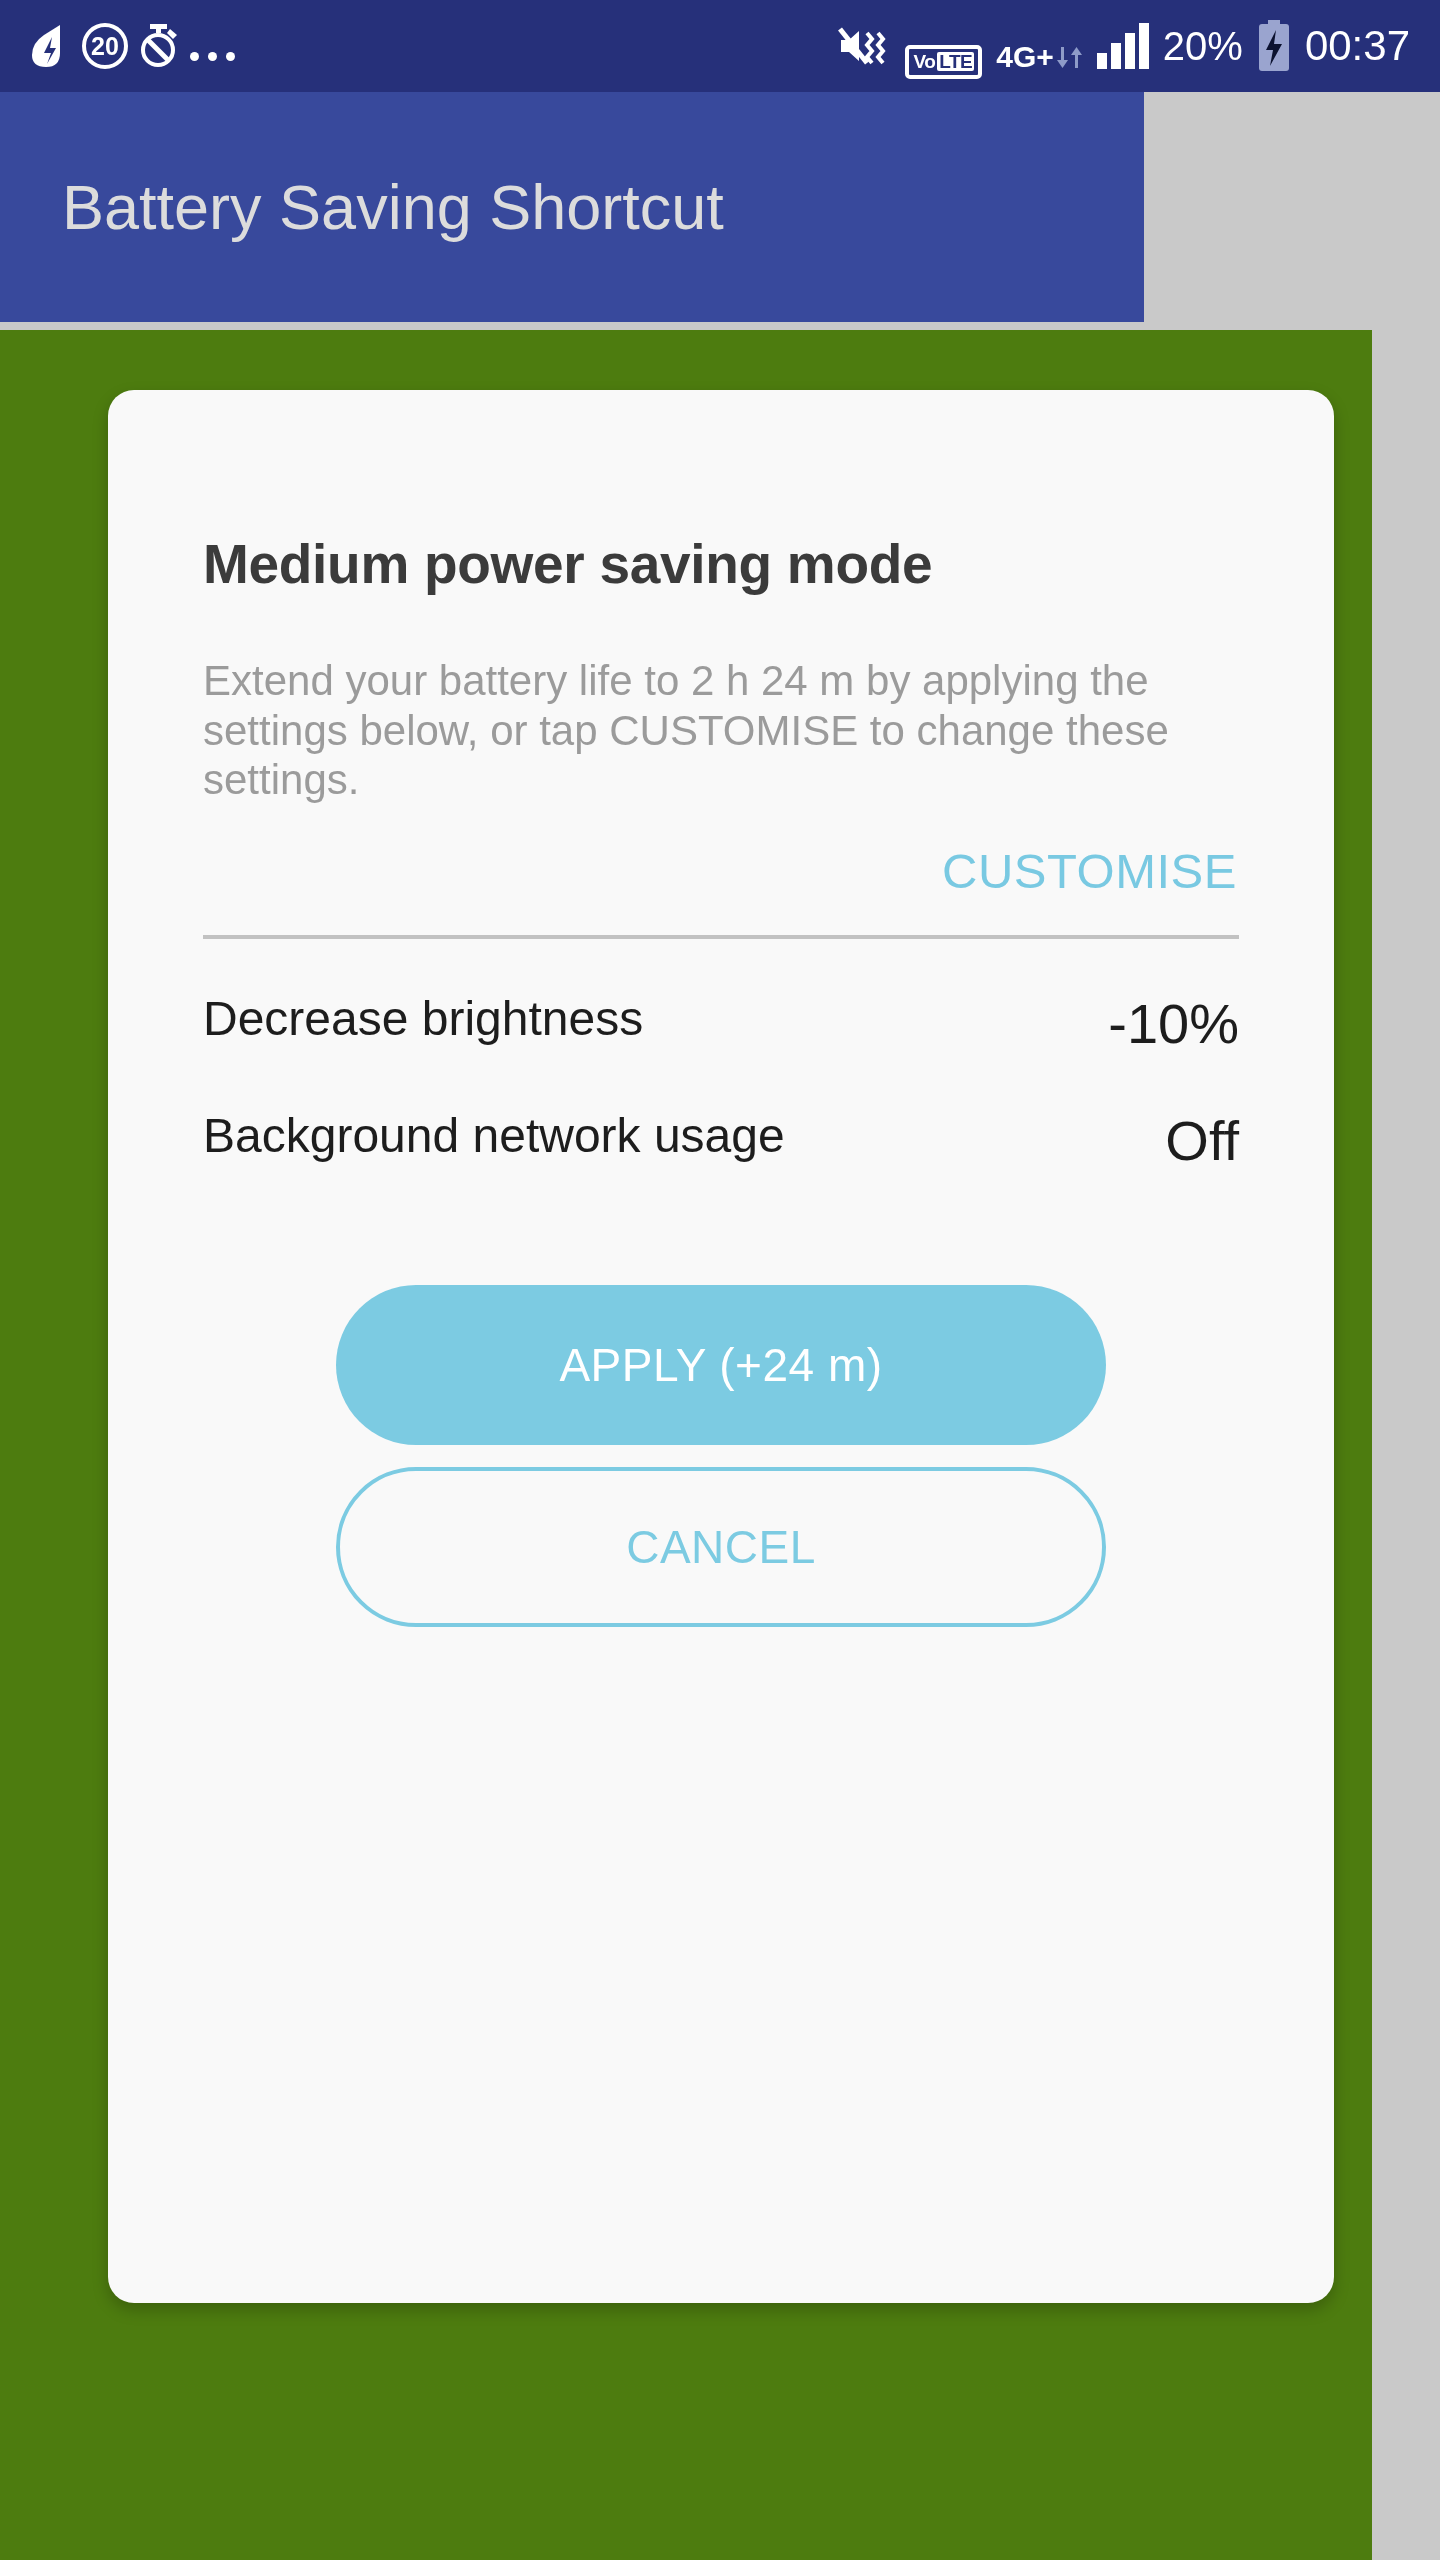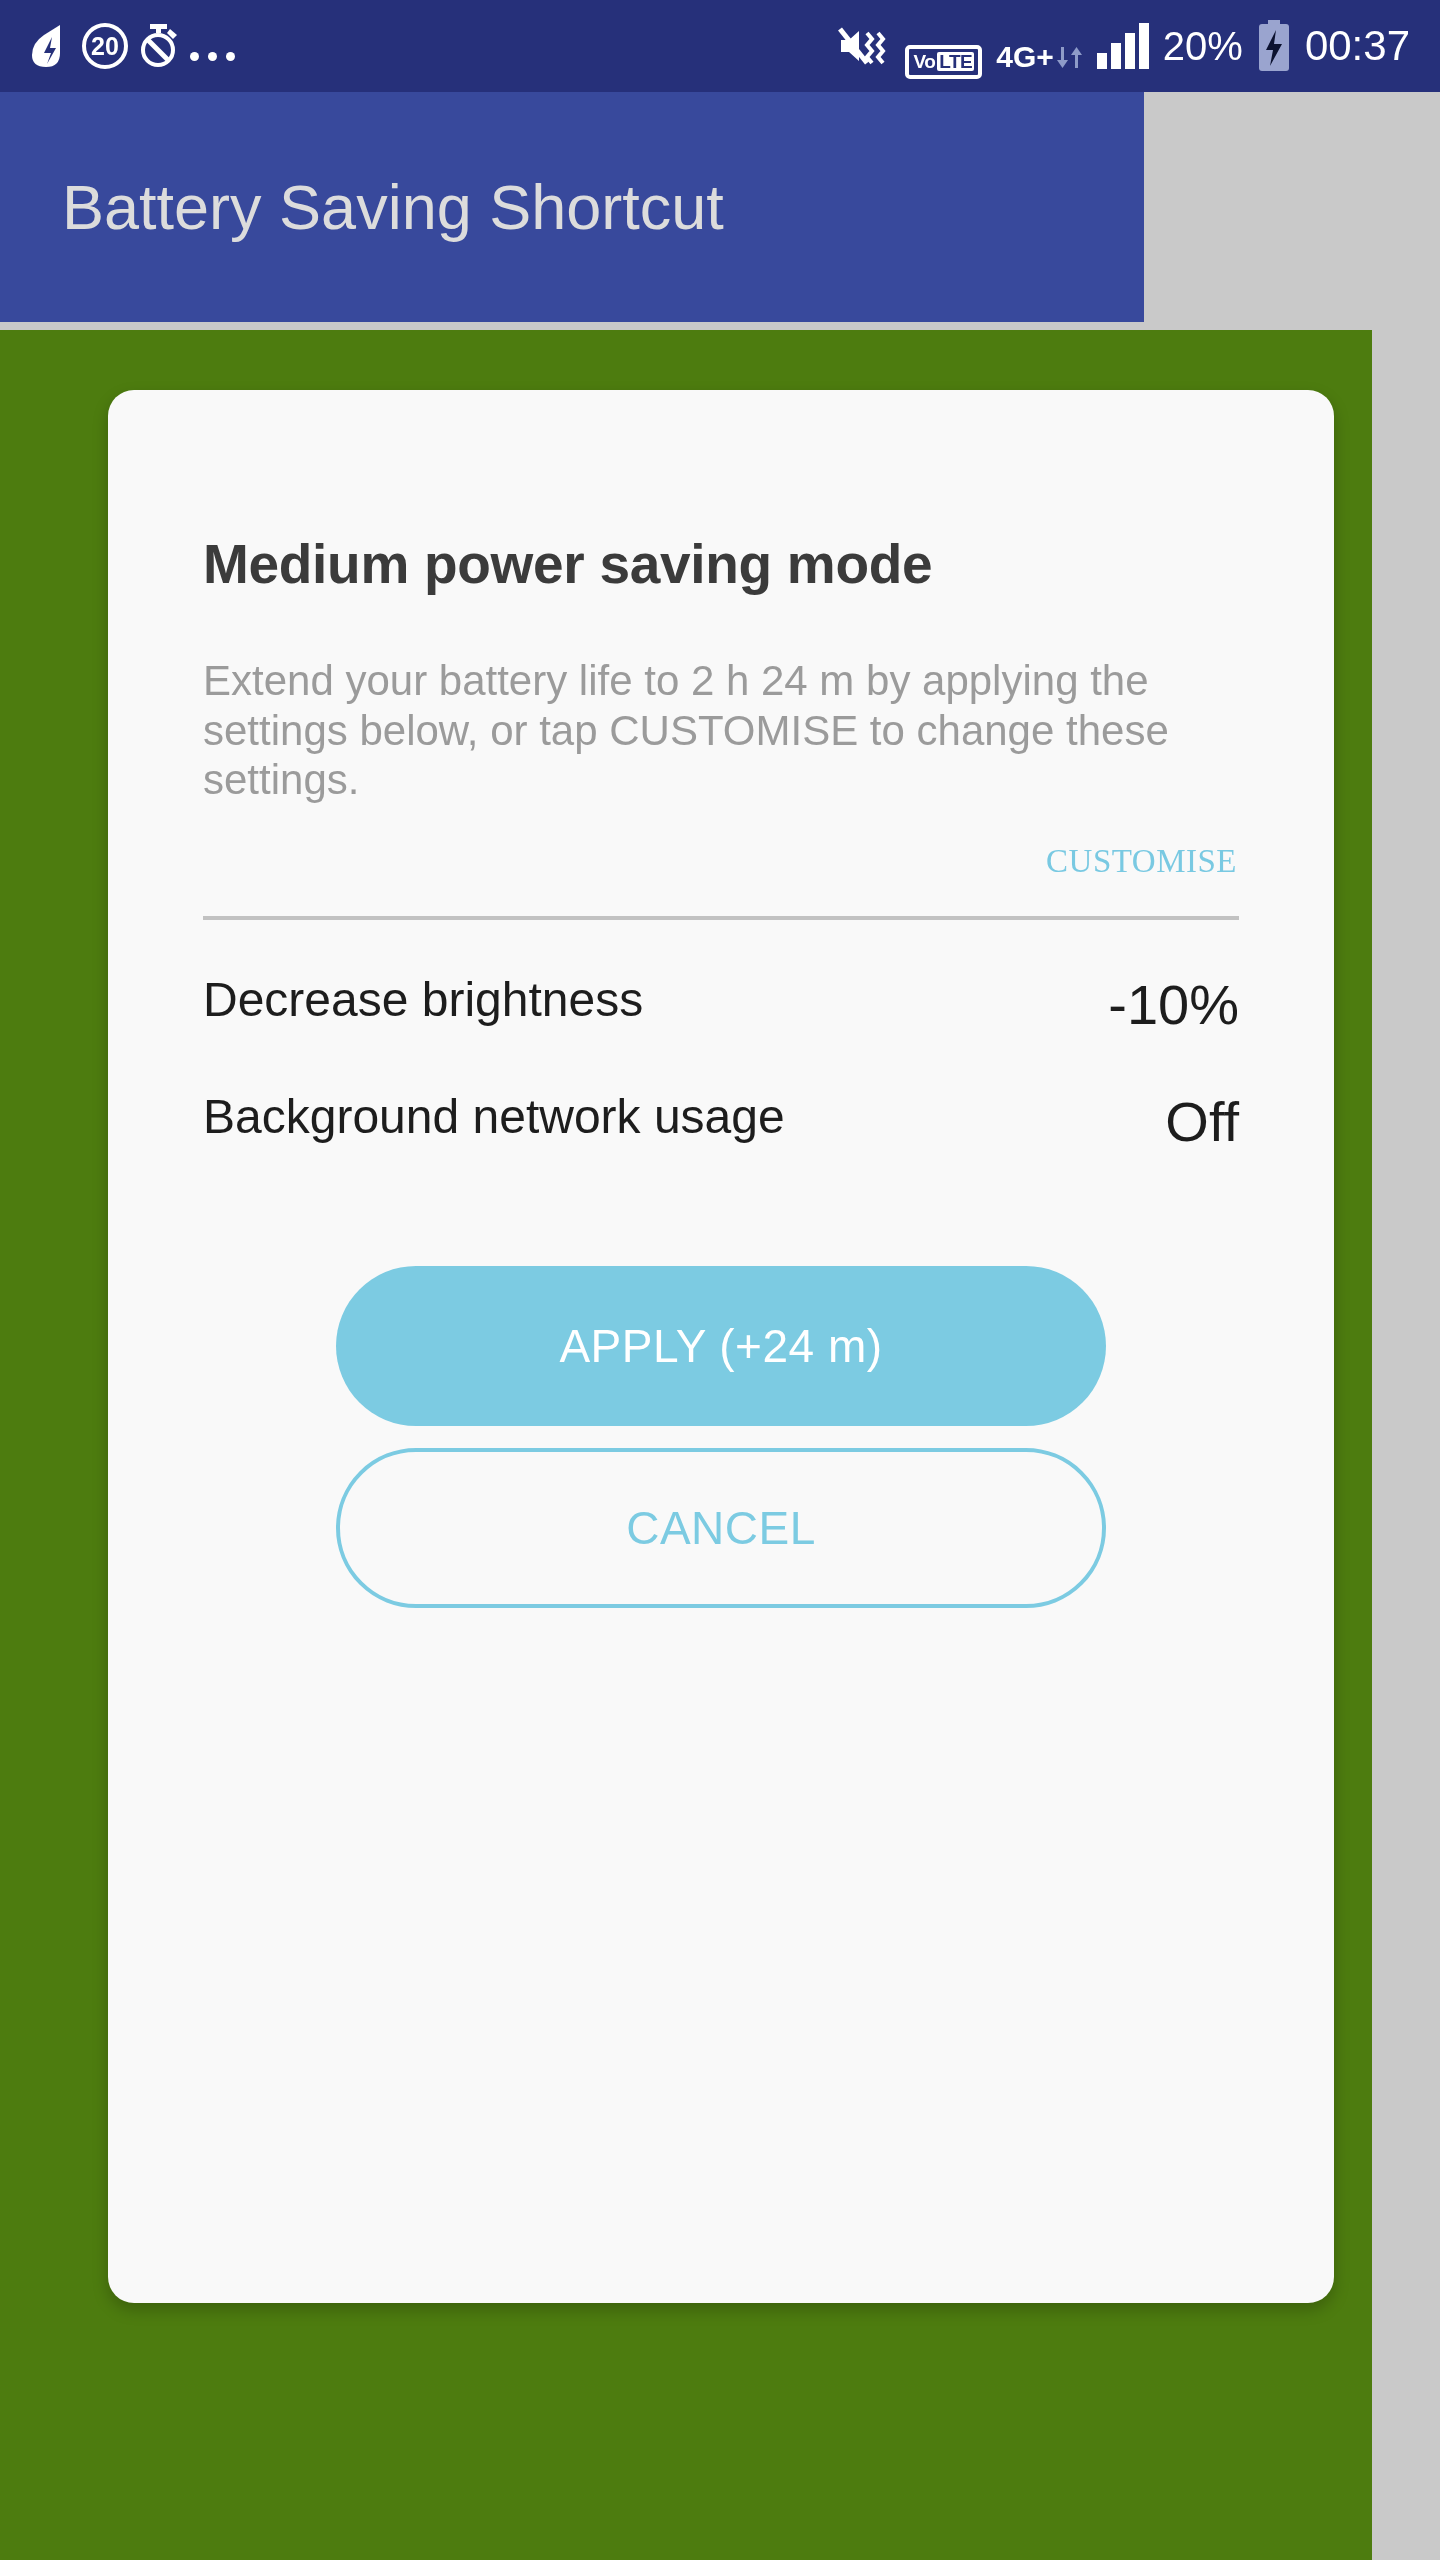--- a/index.html
+++ b/index.html
@@ -76,23 +76,23 @@
   .card-title{
     font-size:55px; font-weight:bold; color:#3b3b3b;
     padding-top:142px; letter-spacing:-0.3px;
   }
   .card-desc{
     margin-top:60px;
     font-size:42px; line-height:1.18; color:#9b9b9b;
   }
   .customise-row{ display:flex; justify-content:flex-end; margin-top:34px; }
   .customise{
-    color:#79c9e2; font-size:33px; letter-spacing:0.5px;
+    color:#79c9e2; font-size:49px; letter-spacing:0.5px;
     background:none; border:none; cursor:pointer;
-    font-family:Liberation Serif, serif;
+    font-family:Liberation Sans, sans-serif;
     padding:4px 2px;
   }
   .divider{
     height:4px; background:#c2c2c2; margin-top:32px; width:100%;
   }
 
   .setting{ padding-top:52px; }
   .setting .line{
     display:flex; justify-content:space-between; align-items:flex-start;
   }

